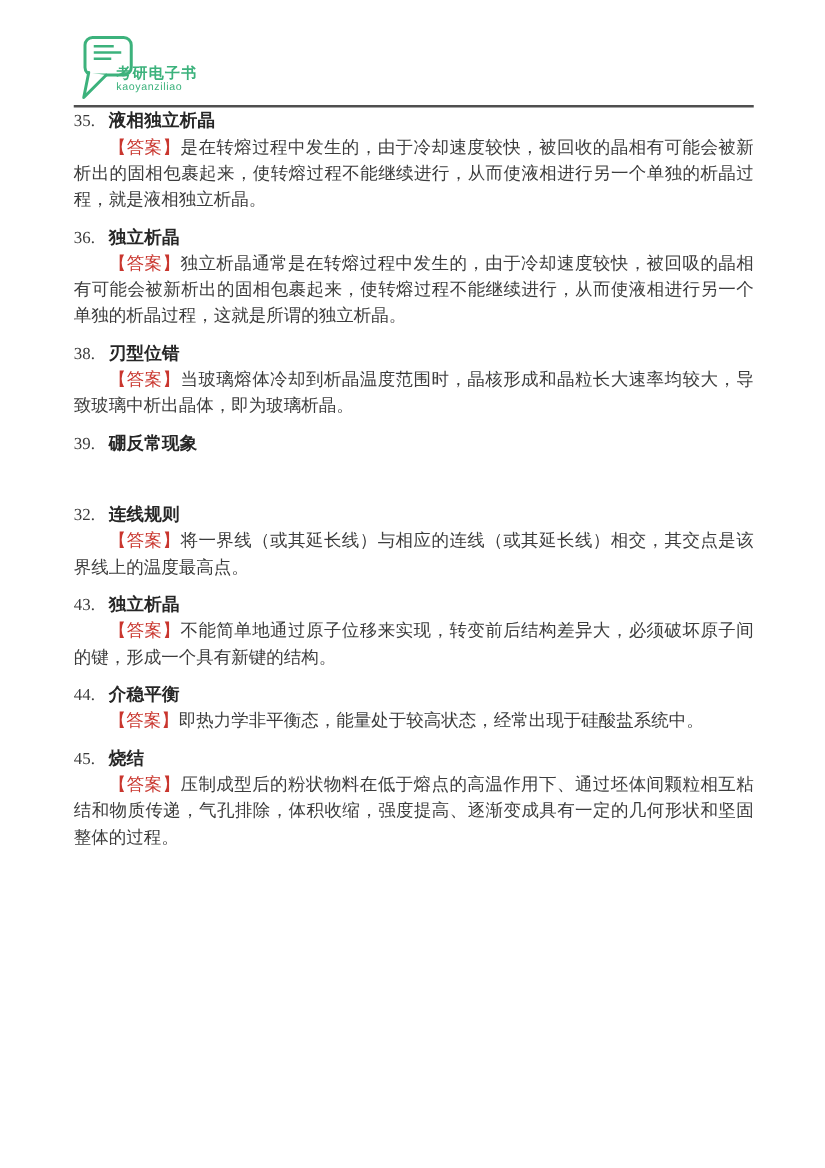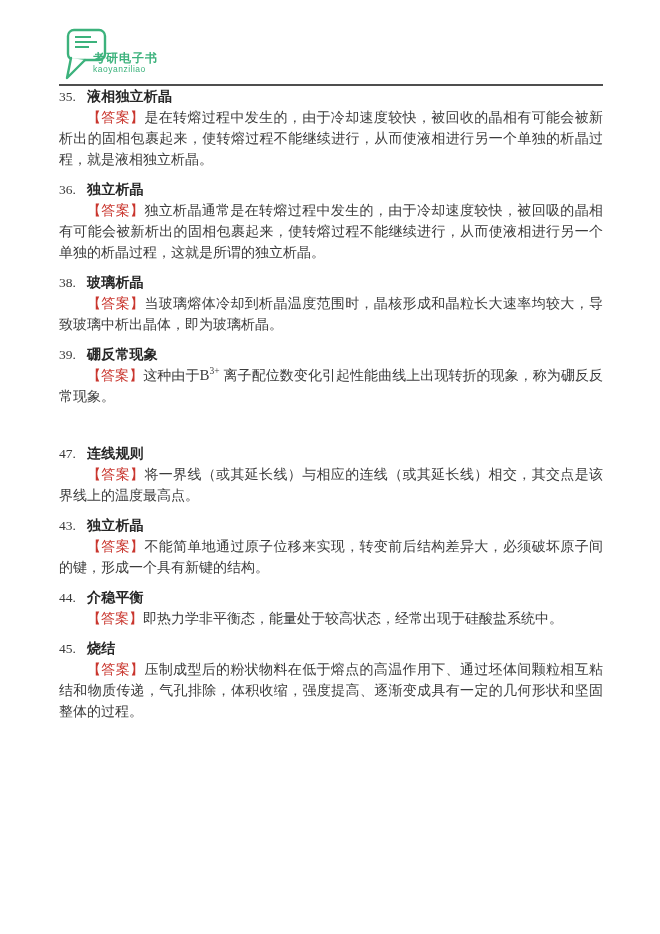--- a/index.html
+++ b/index.html
@@ -103,29 +103,28 @@
   <main class="content" id="items">
       <section class="item">
         <div class="item-title"><span class="num">35.</span><span class="ttl">液相独立析晶</span></div>
         <p class="answer"><span class="ans-label">【答案】</span><span class="seg ">是在转熔过程中发生的，由于冷却速度较快，被回收的晶相有可能会被新析出的固相包裹起来，使转熔过程不能继续进行，从而使液相进行另一个单独的析晶过程，就是液相独立析晶。</span></p>
       </section>
       <section class="item">
         <div class="item-title"><span class="num">36.</span><span class="ttl">独立析晶</span></div>
         <p class="answer"><span class="ans-label">【答案】</span><span class="seg ">独立析晶通常是在转熔过程中发生的，由于冷却速度较快，被回吸的晶相有可能会被新析出的固相包裹起来，使转熔过程不能继续进行，从而使液相进行另一个单独的析晶过程，这就是所谓的独立析晶。</span></p>
       </section>
       <section class="item">
-        <div class="item-title"><span class="num">38.</span><span class="ttl">玻璃析晶</span></div>
+        <div class="item-title"><span class="num">38.</span><span class="ttl">刃型位错</span></div>
         <p class="answer"><span class="ans-label">【答案】</span><span class="seg ">当玻璃熔体冷却到析晶温度范围时，晶核形成和晶粒长大速率均较大，导致玻璃中析出晶体，即为玻璃析晶。</span></p>
       </section>
       <section class="item extra-gap">
         <div class="item-title"><span class="num">39.</span><span class="ttl">硼反常现象</span></div>
-        <p class="answer"><span class="ans-label">【答案】</span><span class="seg ">这种由于</span><span class="seg serif">B</span><span class="seg sup">3+</span><span class="seg "> 离子配位数变化引起性能曲线上出现转折的现象，称为硼反反常现象。</span></p>
       </section>
       <section class="item">
-        <div class="item-title"><span class="num">47.</span><span class="ttl">连线规则</span></div>
+        <div class="item-title"><span class="num">32.</span><span class="ttl">连线规则</span></div>
         <p class="answer"><span class="ans-label">【答案】</span><span class="seg ">将一界线（或其延长线）与相应的连线（或其延长线）相交，其交点是该界线上的温度最高点。</span></p>
       </section>
       <section class="item">
         <div class="item-title"><span class="num">43.</span><span class="ttl">独立析晶</span></div>
         <p class="answer"><span class="ans-label">【答案】</span><span class="seg ">不能简单地通过原子位移来实现，转变前后结构差异大，必须破坏原子间的键，形成一个具有新键的结构。</span></p>
       </section>
       <section class="item">
         <div class="item-title"><span class="num">44.</span><span class="ttl">介稳平衡</span></div>
         <p class="answer"><span class="ans-label">【答案】</span><span class="seg ">即热力学非平衡态，能量处于较高状态，经常出现于硅酸盐系统中。</span></p>
       </section>

